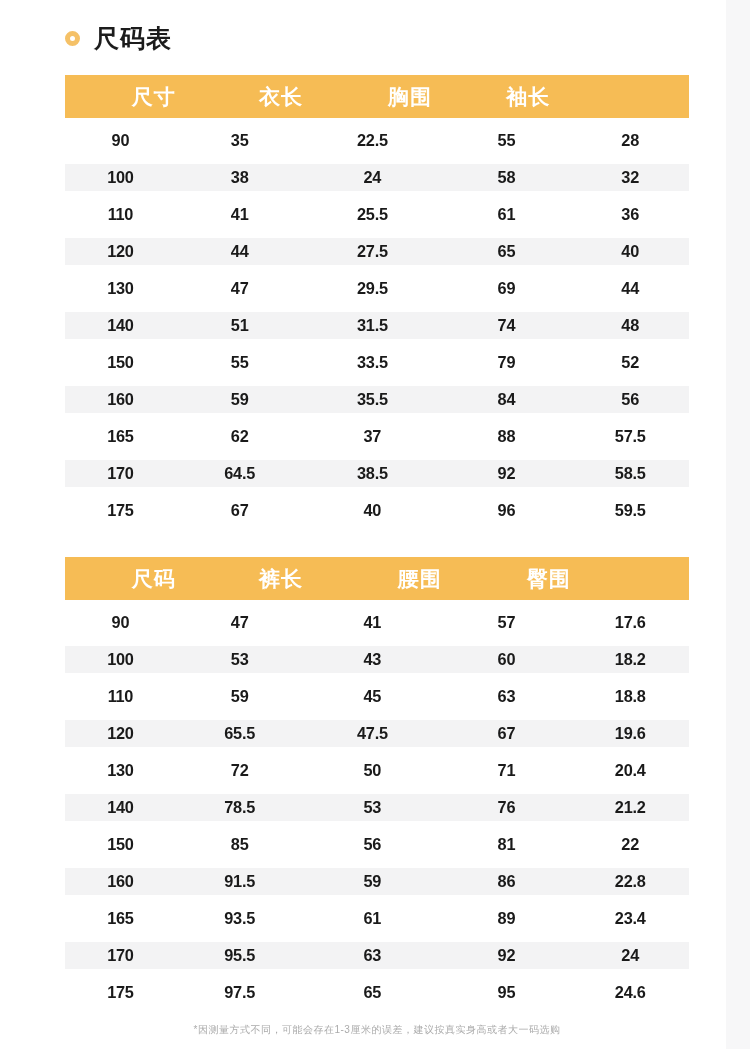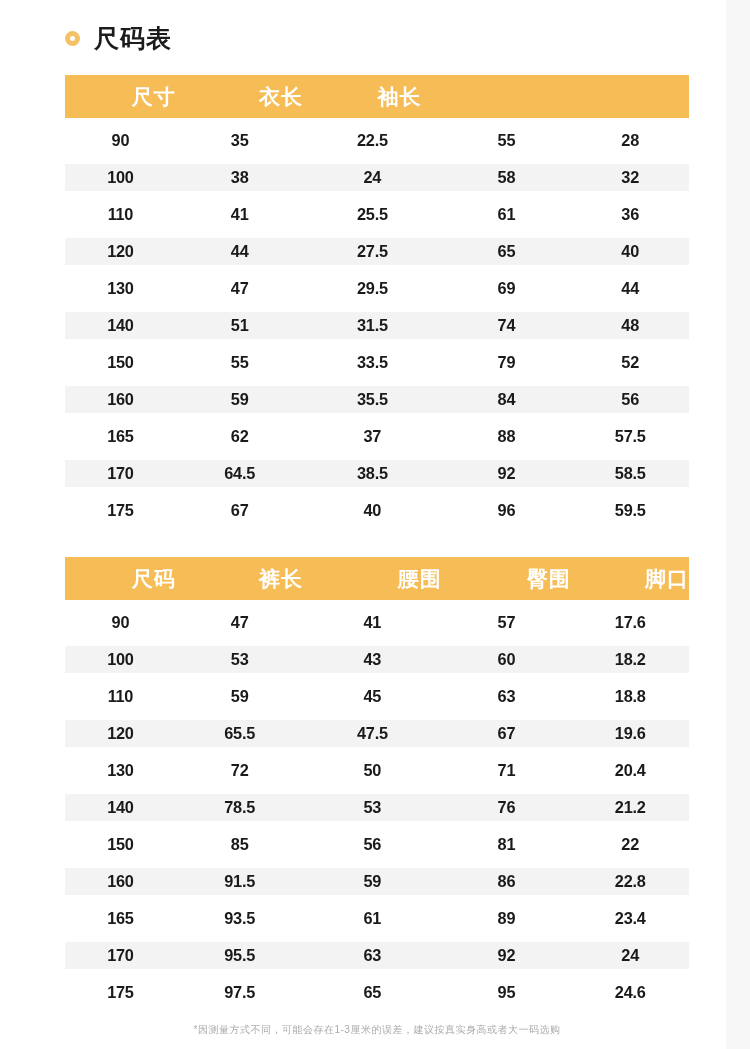--- a/index.html
+++ b/index.html
@@ -93,20 +93,21 @@
   <div class="title-row">
     <span class="ring"></span>
     <span class="title">尺码表</span>
   </div>
 
   <div id="tables">
       <div class="size-table">
         <div class="thead">
           <div class="cell col0">尺寸</div>
           <div class="cell col1">衣长</div>
+          <div class="cell col3">胸围</div>
           <div class="cell col4">袖长</div>
         </div>
         <div class="trow">
           <div class="cell col0">90</div>
           <div class="cell col1">35</div>
           <div class="cell col2">22.5</div>
           <div class="cell col3">55</div>
           <div class="cell col4">28</div>
         </div>
         <div class="trow alt">
@@ -179,21 +180,20 @@
           <div class="cell col3">96</div>
           <div class="cell col4">59.5</div>
         </div>
       </div>
       <div class="size-table">
         <div class="thead">
           <div class="cell col0">尺码</div>
           <div class="cell col1">裤长</div>
           <div class="cell col2">腰围</div>
           <div class="cell col3">臀围</div>
-          <div class="cell col4">脚口</div>
         </div>
         <div class="trow">
           <div class="cell col0">90</div>
           <div class="cell col1">47</div>
           <div class="cell col2">41</div>
           <div class="cell col3">57</div>
           <div class="cell col4">17.6</div>
         </div>
         <div class="trow alt">
           <div class="cell col0">100</div>

